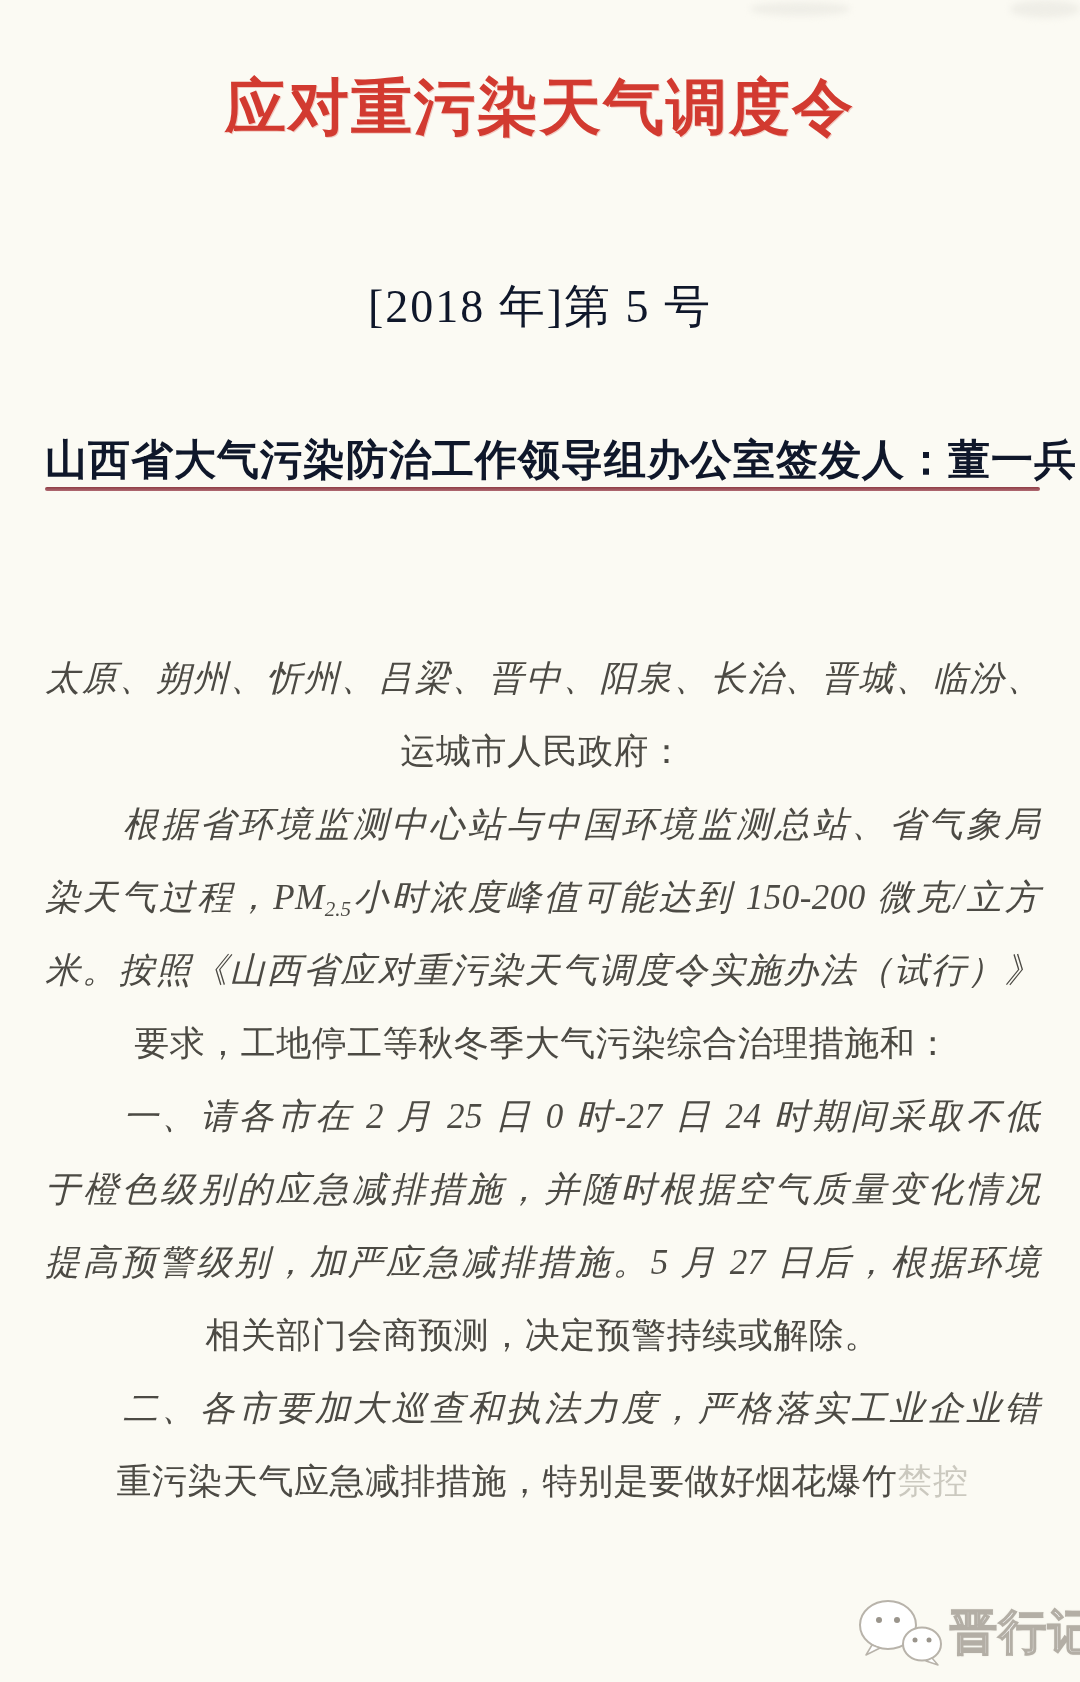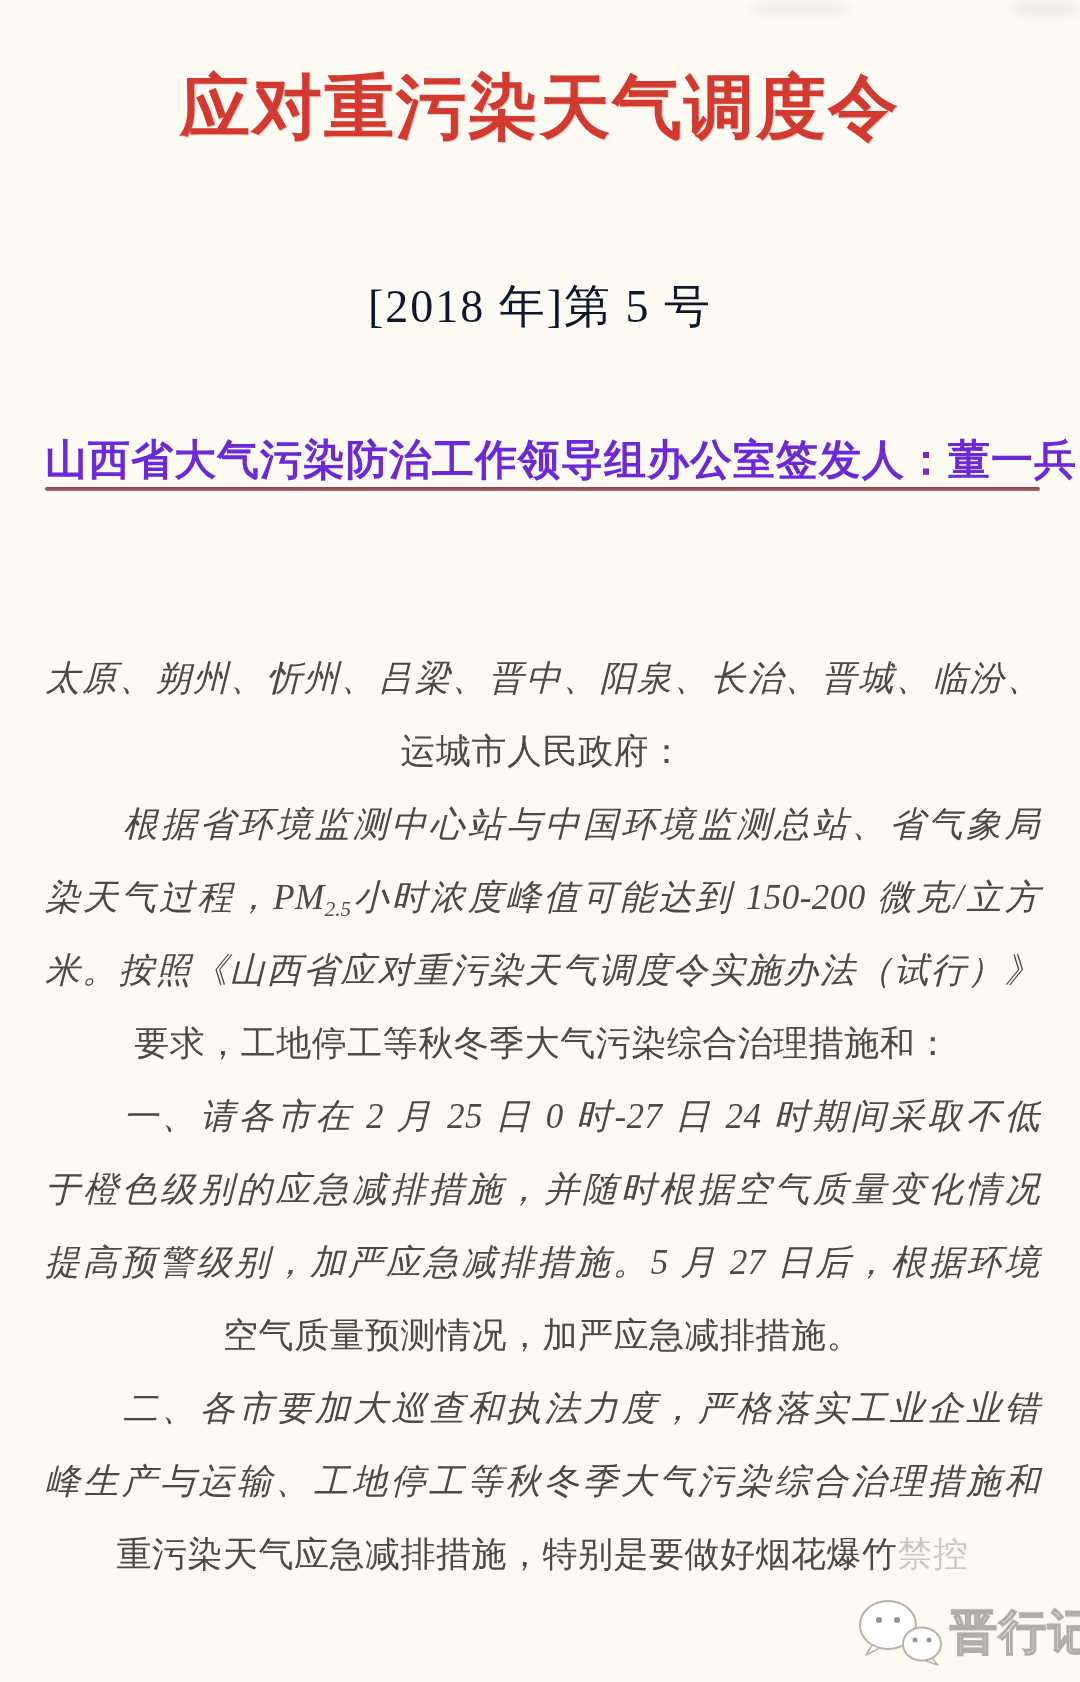--- a/index.html
+++ b/index.html
@@ -15,21 +15,21 @@
   
   .smudge { position: absolute; background: #efeee7; border-radius: 50%; filter: blur(3px); }
   .smudge.s1 { left: 750px; top: 2px; width: 100px; height: 14px; }
   .smudge.s2 { left: 1010px; top: 0; width: 70px; height: 18px; }
 
   .title {
     position: absolute;
     top: 56px; left: 0; right: 0;
     margin: 0;
     text-align: center;
-    font-size: 70px;
+    font-size: 61px;
     line-height: 104px;
     font-weight: bold;
     color: #d23a30;
     letter-spacing: 2px;
     text-shadow: 1px 1px 0 rgba(210,58,48,0.25);
   }
   .doc-number {
     position: absolute;
     top: 276px; left: 0; right: 0;
     text-align: center;
@@ -38,21 +38,21 @@
     letter-spacing: 2px;
   }
   .header-row {
     position: absolute;
     top: 432px; left: 45px; width: 995px;
     display: flex;
     justify-content: space-between;
     align-items: baseline;
     font-size: 42px;
     font-weight: bold;
-    color: #6d28d9;
+    color: #0f172a;
     letter-spacing: 1px;
     white-space: nowrap;
   }
   .rule {
     position: absolute;
     top: 487px; left: 45px; width: 995px; height: 4px;
     background: linear-gradient(#8e3d45, #b06a72);
     border-radius: 2px;
   }
   .body-block {
@@ -121,23 +121,22 @@
   <div class="body-block">
     <div class="line jl tight">太原、朔州、忻州、吕梁、晋中、阳泉、长治、晋城、临汾、</div>
     <div class="line">运城市人民政府：</div>
     <div class="line jl ind">根据省环境监测中心站与中国环境监测总站、省气象局</div>
     <div class="line jl"><span>染天气过程，PM</span><sub class="sub">2.5</sub><span>小时浓度峰值可能达到 150-200 微克/立方</span></div>
     <div class="line jl">米。按照《山西省应对重污染天气调度令实施办法（试行）》</div>
     <div class="line">要求，工地停工等秋冬季大气污染综合治理措施和：</div>
     <div class="line jl ind">一、请各市在 2 月 25 日 0 时-27 日 24 时期间采取不低</div>
     <div class="line jl">于橙色级别的应急减排措施，并随时根据空气质量变化情况</div>
     <div class="line jl">提高预警级别，加严应急减排措施。5 月 27 日后，根据环境</div>
-    <div class="line">空气质量预测情况，加严应急减排措施。</div>
+    <div class="line">相关部门会商预测，决定预警持续或解除。</div>
     <div class="line jl ind">二、各市要加大巡查和执法力度，严格落实工业企业错</div>
-    <div class="line jl">峰生产与运输、工地停工等秋冬季大气污染综合治理措施和</div>
     <div class="line"><span>重污染天气应急减排措施，特别是要做好烟花爆竹</span><span class="covered">禁控</span></div>
   </div>
 
   <div class="watermark">
     <svg class="wm-logo" width="96" height="70" viewBox="0 0 96 70">
       <ellipse cx="36" cy="28" rx="28" ry="24" fill="#ffffff" stroke="#b8b3aa" stroke-width="2"></ellipse>
       <path d="M20 48 L14 58 L28 51 Z" fill="#ffffff" stroke="#b8b3aa" stroke-width="1.5" stroke-linejoin="round"></path>
       <circle cx="27" cy="23" r="3" fill="#9a958c"></circle>
       <circle cx="45" cy="23" r="3" fill="#9a958c"></circle>
       <ellipse cx="70" cy="47" rx="19" ry="16.5" fill="#ffffff" stroke="#b8b3aa" stroke-width="2"></ellipse>

